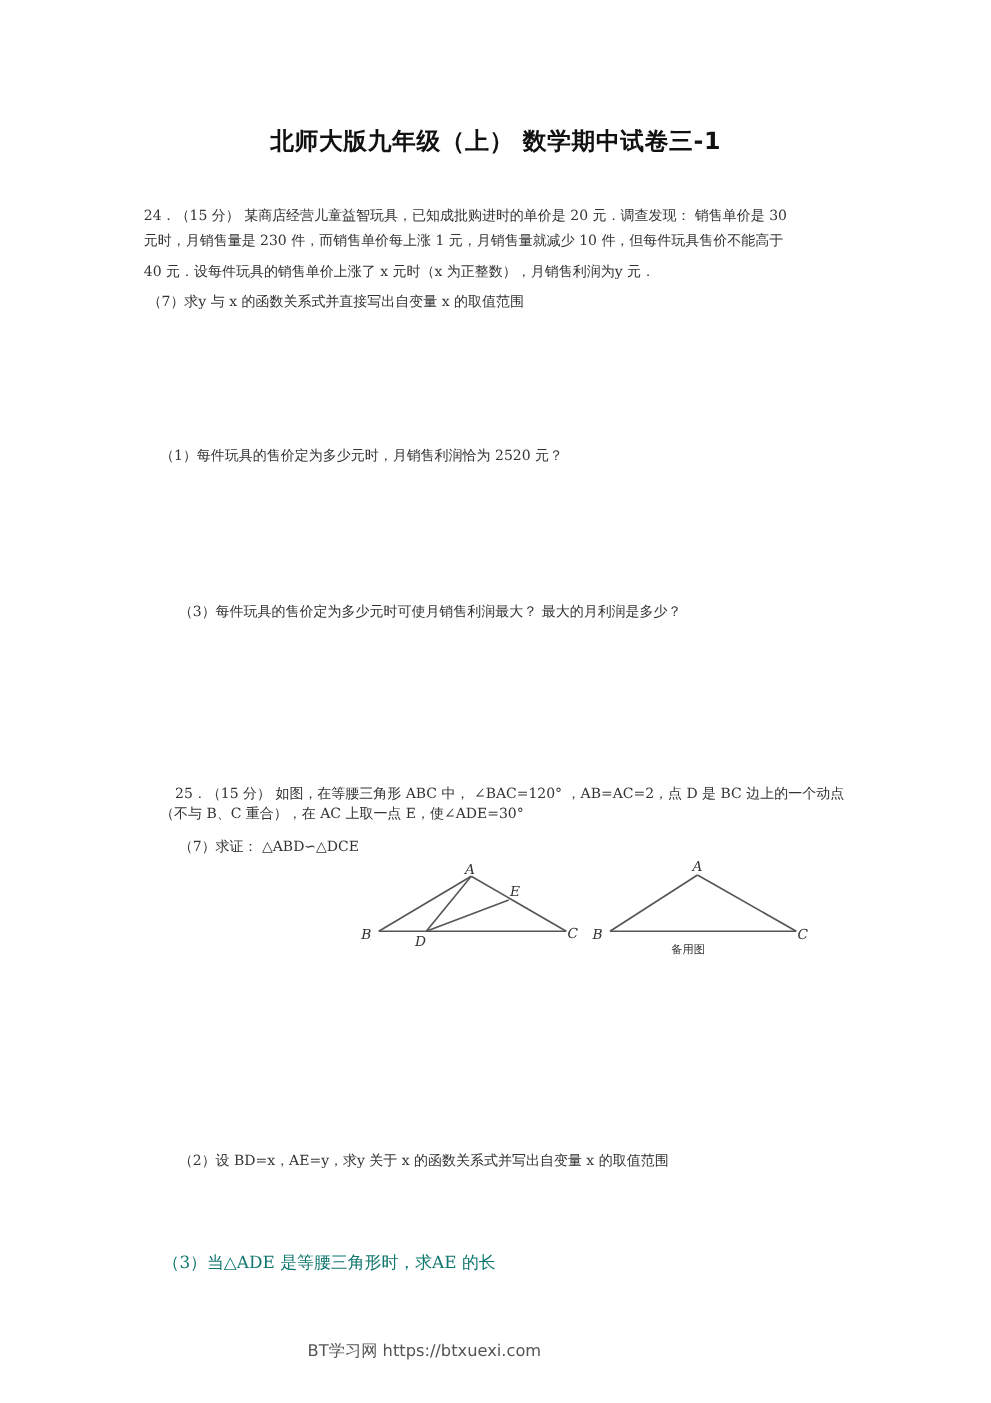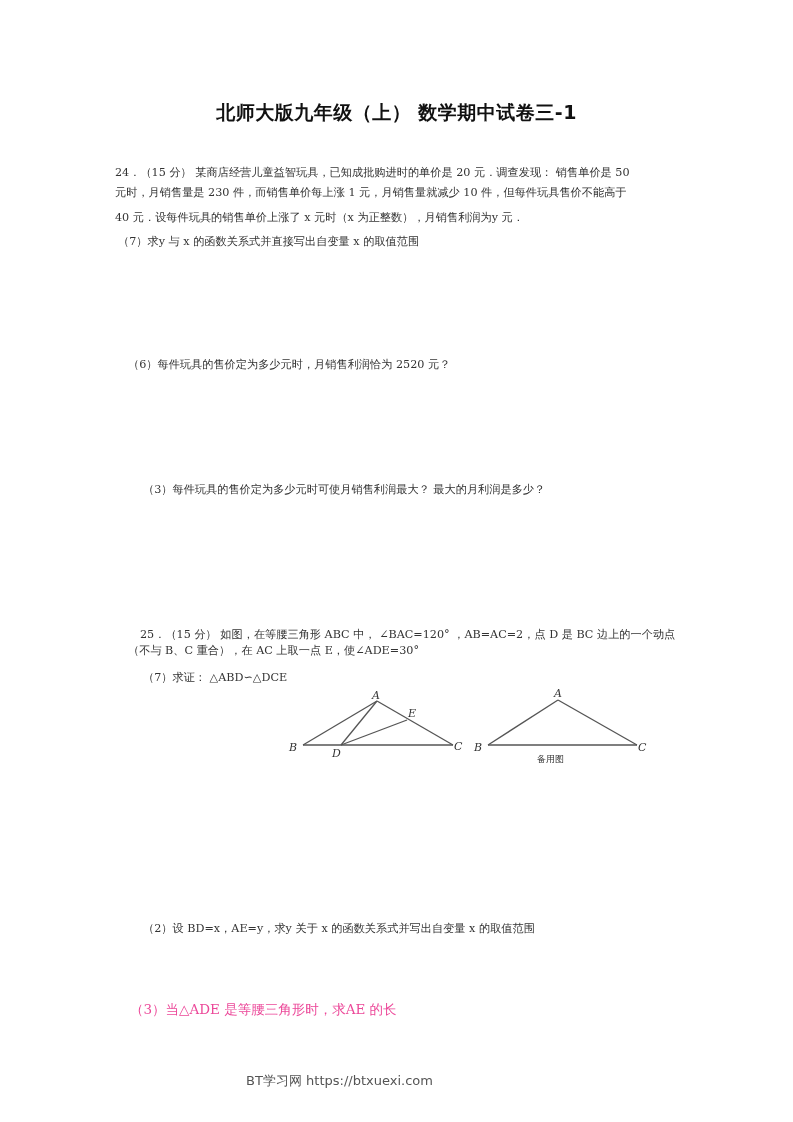--- a/index.html
+++ b/index.html
@@ -8,40 +8,40 @@
       overflow: hidden; color: #222;
       font-family: "DejaVu Serif", "Liberation Serif", serif;
     }
     .abs { position: absolute; white-space: nowrap; }
     .title {
       left: 0; width: 793px; top: 100px; text-align: center;
       font-family: "DejaVu Sans", "Liberation Sans", sans-serif;
       font-weight: bold; font-size: 19px; color: #111; letter-spacing: 0.5px;
     }
     .txt { font-size: 11.2px; color: #333; }
-    .big { font-size: 13.5px; color: #ec4899; }
+    .big { font-size: 13.5px; color: #0f766e; }
     .footer {
       left: 0; width: 679px; top: 1072px; text-align: center;
       font-family: "DejaVu Sans", "Liberation Sans", sans-serif;
       font-size: 13px; color: #555;
     }
     svg.fig { position: absolute; overflow: visible; }
     .lbl { font-family: "DejaVu Serif", "Liberation Serif", serif; font-style: italic; font-size: 11px; fill: #333; }
     .cap { font-family: "DejaVu Sans", "Liberation Sans", sans-serif; font-size: 9px; fill: #333; }
   </style>
 </head>
 <body>
 
 <div class="abs title">北师大版九年级（上） 数学期中试卷三-1</div>
 
-<div class="abs txt" style="left:115px; top:165px;">24．（15 分） 某商店经营儿童益智玩具，已知成批购进时的单价是 20 元．调查发现： 销售单价是 50</div>
+<div class="abs txt" style="left:115px; top:165px;">24．（15 分） 某商店经营儿童益智玩具，已知成批购进时的单价是 20 元．调查发现： 销售单价是 30</div>
 <div class="abs txt" style="left:115px; top:185px;">元时，月销售量是 230 件，而销售单价每上涨 1 元，月销售量就减少 10 件，但每件玩具售价不能高于</div>
 <div class="abs txt" style="left:115px; top:210px;">40 元．设每件玩具的销售单价上涨了 x 元时（x 为正整数），月销售利润为y 元．</div>
 <div class="abs txt" style="left:118px; top:234px;">（7）求y 与 x 的函数关系式并直接写出自变量 x 的取值范围</div>
-<div class="abs txt" style="left:128px; top:357px;">（6）每件玩具的售价定为多少元时，月销售利润恰为 2520 元？</div>
+<div class="abs txt" style="left:128px; top:357px;">（1）每件玩具的售价定为多少元时，月销售利润恰为 2520 元？</div>
 <div class="abs txt" style="left:143px; top:482px;">（3）每件玩具的售价定为多少元时可使月销售利润最大？ 最大的月利润是多少？</div>
 
 <div class="abs txt" style="left:140px; top:627px;">25．（15 分） 如图，在等腰三角形 ABC 中， ∠BAC=120° ，AB=AC=2，点 D 是 BC 边上的一个动点</div>
 <div class="abs txt" style="left:128px; top:643px;">（不与 B、C 重合），在 AC 上取一点 E，使∠ADE=30°</div>
 <div class="abs txt" style="left:143px; top:670px;">（7）求证： △ABD∽△DCE</div>
 
 <svg class="fig" style="left:0; top:0;" width="793" height="1122">
   <g stroke="#555" stroke-width="1.3" fill="none">
     <line x1="303" y1="745" x2="453" y2="745"></line>
     <line x1="303" y1="745" x2="377" y2="701"></line>

